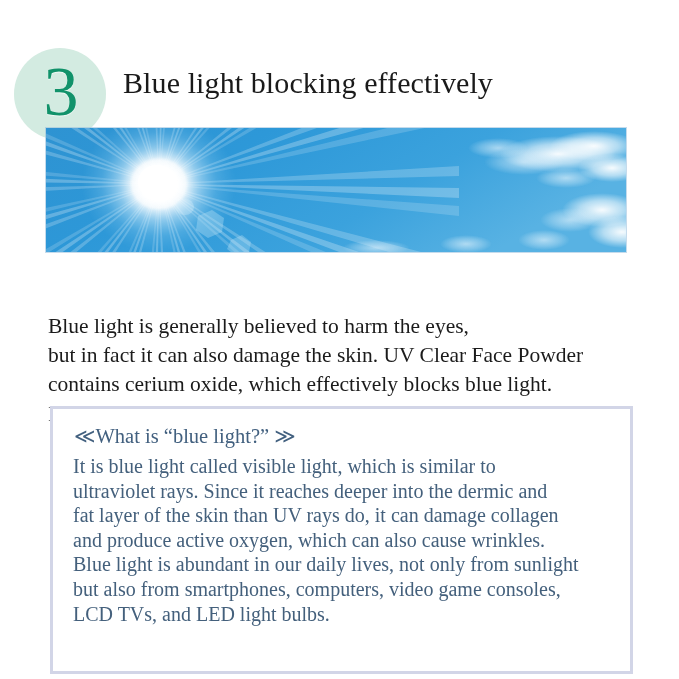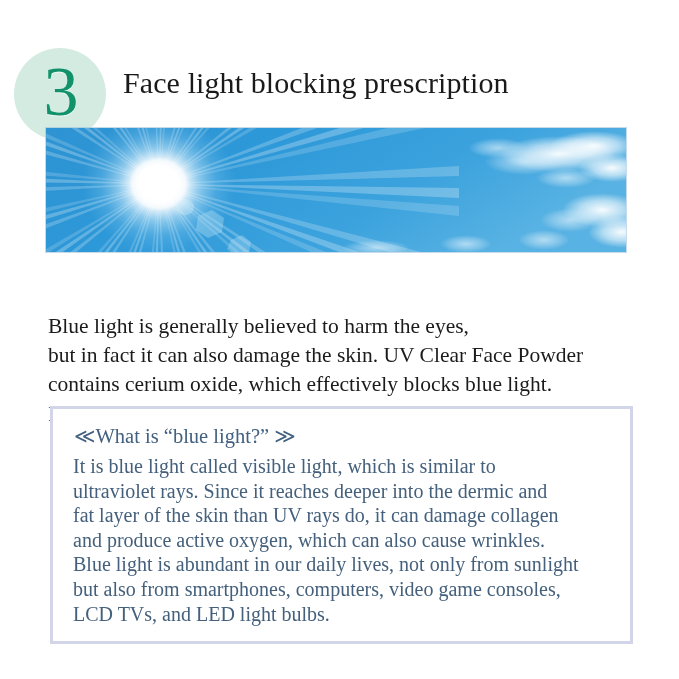--- a/index.html
+++ b/index.html
@@ -98,21 +98,21 @@
     white-space: pre-line;
     margin-top: 48px;
   }
 
   
   .callout {
     position: absolute;
     left: 50px;
     top: 406px;
     width: 583px;
-    height: 238px;
+    height: 268px;
     box-sizing: border-box;
     border: 3px solid #d2d5e7;
     background: #ffffff;
   }
 
   .callout-heading {
     position: absolute;
     left: 21px;
     top: 14px;
     font-size: 20.5px;
@@ -136,21 +136,21 @@
 <body>
 
 <div id="page">
 
   <div class="header">
 
     <div class="step-badge">
       <span class="step-badge-number">3</span>
     </div>
 
-    <div class="page-title">Face light blocking prescription</div>
+    <div class="page-title">Blue light blocking effectively</div>
   </div>
 
   <div class="banner">
     <svg viewBox="0 0 580 124" preserveAspectRatio="none">
       <defs>
         <linearGradient id="skyGrad" x1="0" y1="0" x2="1" y2="0.35">
           <stop offset="0%" stop-color="#2e93d2"></stop>
           <stop offset="35%" stop-color="#2d98d8"></stop>
           <stop offset="70%" stop-color="#3ba2dd"></stop>
           <stop offset="100%" stop-color="#58b2e3"></stop>

